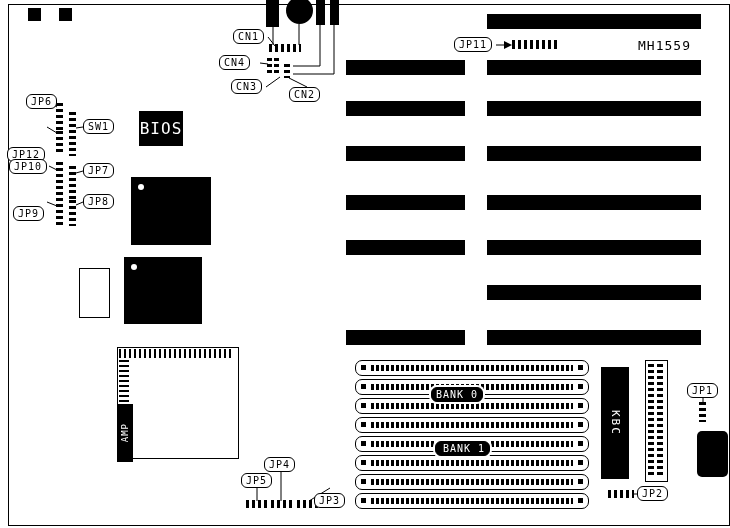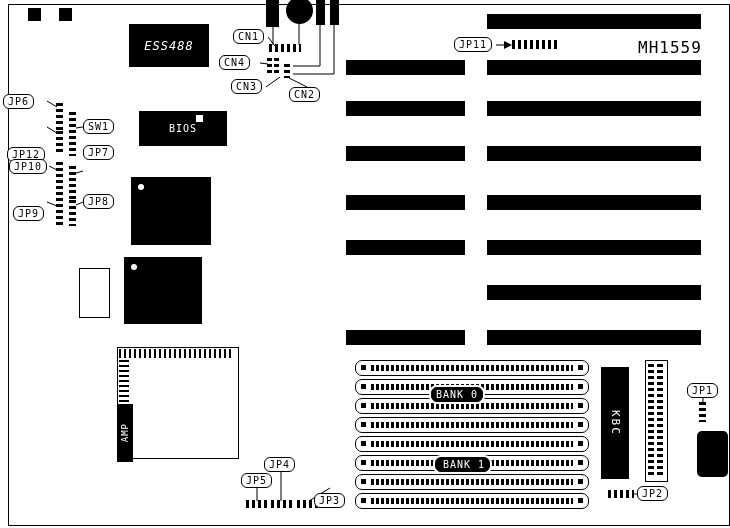--- a/index.html
+++ b/index.html
@@ -39,25 +39,22 @@
   <div class="blk" style="left:266px;top:0;width:13px;height:27px;"></div>
   <div class="blk" style="left:286px;top:-3px;width:27px;height:27px;border-radius:50%;"></div>
   <div class="blk" style="left:316px;top:0;width:9px;height:25px;"></div>
   <div class="blk" style="left:330px;top:0;width:9px;height:25px;"></div>
 
   <div class="pins-h" style="left:269px;top:44px;width:32px;height:8px;"></div>
   <div class="pins-v" style="left:267px;top:58px;width:5px;height:18px;"></div>
   <div class="pins-v" style="left:274px;top:58px;width:5px;height:18px;"></div>
   <div class="pins-v" style="left:284px;top:64px;width:6px;height:14px;"></div>
 
-  <div class="chip" style="left:129px;top:24px;width:80px;height:43px;font-size:12px;font-style:italic;letter-spacing:1px;">
-    <span>ESS488</span>
-  </div>
-
-  <div style="position:absolute;left:602px;top:38px;font-size:16px;letter-spacing:1px;z-index:5;padding-left:36px;">MH1559</div>
+
+  <div style="position:absolute;left:602px;top:38px;font-size:13px;letter-spacing:1px;z-index:5;padding-left:36px;">MH1559</div>
 
   <div class="slot" style="left:487px;top:14px;width:214px;"></div>
   <div class="slot" style="left:487px;top:60px;width:214px;"></div>
   <div class="slot" style="left:487px;top:101px;width:214px;"></div>
   <div class="slot" style="left:487px;top:146px;width:214px;"></div>
   <div class="slot" style="left:487px;top:195px;width:214px;"></div>
   <div class="slot" style="left:487px;top:240px;width:214px;"></div>
   <div class="slot" style="left:487px;top:285px;width:214px;"></div>
   <div class="slot" style="left:487px;top:330px;width:214px;"></div>
 
@@ -71,21 +68,21 @@
   <div class="pins-h" style="left:512px;top:40px;width:46px;height:9px;"></div>
 
   <div class="pins-v" style="left:56px;top:103px;width:7px;height:28px;"></div>
   <div class="pins-v" style="left:56px;top:131px;width:7px;height:24px;"></div>
   <div class="pins-v" style="left:69px;top:112px;width:7px;height:44px;"></div>
   <div class="pins-v" style="left:56px;top:162px;width:7px;height:36px;"></div>
   <div class="pins-v" style="left:69px;top:166px;width:7px;height:34px;"></div>
   <div class="pins-v" style="left:56px;top:198px;width:7px;height:28px;"></div>
   <div class="pins-v" style="left:69px;top:200px;width:7px;height:26px;"></div>
 
-  <div class="chip" style="left:139px;top:111px;width:88px;height:35px;font-size:10px;letter-spacing:1px;">
+  <div class="chip" style="left:139px;top:111px;width:44px;height:35px;font-size:16px;letter-spacing:1px;">
     <span>BIOS</span>
   </div>
   <div style="position:absolute;left:196px;top:115px;width:7px;height:7px;background:#fff;z-index:3;"></div>
 
   <div class="qfp" style="left:131px;top:177px;width:78px;height:66px;">
       <i></i>
     </div>
   <div class="qfp" style="left:124px;top:257px;width:76px;height:65px;">
       <i></i>
     </div>
@@ -129,21 +126,21 @@
   <div class="simm" style="left:355px;top:474px;width:232px;">
       <i class="l"></i>
       <i class="r"></i>
     </div>
   <div class="simm" style="left:355px;top:493px;width:232px;">
       <i class="l"></i>
       <i class="r"></i>
     </div>
 
   <div class="label dark" style="left:431px;top:387px;">BANK 0</div>
-  <div class="label dark" style="left:435px;top:457px;padding-left:7px;">BANK 1</div>
+  <div class="label dark" style="left:435px;top:441px;padding-left:7px;">BANK 1</div>
 
   <div class="chip" style="left:601px;top:367px;width:28px;height:112px;">
     <span class="vtext" style="font-size:11px;letter-spacing:2px;">KBC</span>
   </div>
 
   <div class="outline" style="left:645px;top:360px;width:21px;height:120px;">
     <div class="pins-v" style="left:2px;top:3px;width:6px;height:112px;"></div>
     <div class="pins-v" style="left:11px;top:3px;width:6px;height:112px;"></div>
   </div>
 
@@ -155,25 +152,25 @@
 
   <div class="pins-h" style="left:246px;top:500px;width:22px;height:8px;"></div>
   <div class="pins-h" style="left:271px;top:500px;width:22px;height:8px;"></div>
   <div class="pins-h" style="left:297px;top:500px;width:22px;height:8px;"></div>
 
   <div class="label" style="left:233px;top:29px;">CN1</div>
   <div class="label" style="left:219px;top:55px;">CN4</div>
   <div class="label" style="left:231px;top:79px;">CN3</div>
   <div class="label" style="left:289px;top:87px;">CN2</div>
   <div class="label" style="left:454px;top:37px;">JP11</div>
-  <div class="label" style="left:3px;top:94px;">JP6</div>
+  <div class="label" style="left:26px;top:94px;">JP6</div>
   <div class="label" style="left:7px;top:119px;margin-top:28px;">JP12</div>
   <div class="label" style="left:83px;top:119px;">SW1</div>
   <div class="label" style="left:9px;top:159px;border-radius:6px;">JP10</div>
-  <div class="label" style="left:83px;top:145px;">JP7</div>
+  <div class="label" style="left:83px;top:163px;">JP7</div>
   <div class="label" style="left:13px;top:206px;">JP9</div>
   <div class="label" style="left:83px;top:194px;">JP8</div>
   <div class="label" style="left:687px;top:383px;">JP1</div>
   <div class="label" style="left:637px;top:486px;">JP2</div>
   <div class="label" style="left:241px;top:473px;">JP5</div>
   <div class="label" style="left:264px;top:457px;">JP4</div>
   <div class="label" style="left:314px;top:473px;margin-top:20px;">JP3</div>
 
   <svg class="overlay" width="730" height="528">
     <line x1="273" y1="27" x2="273" y2="45" stroke="#000"></line>

